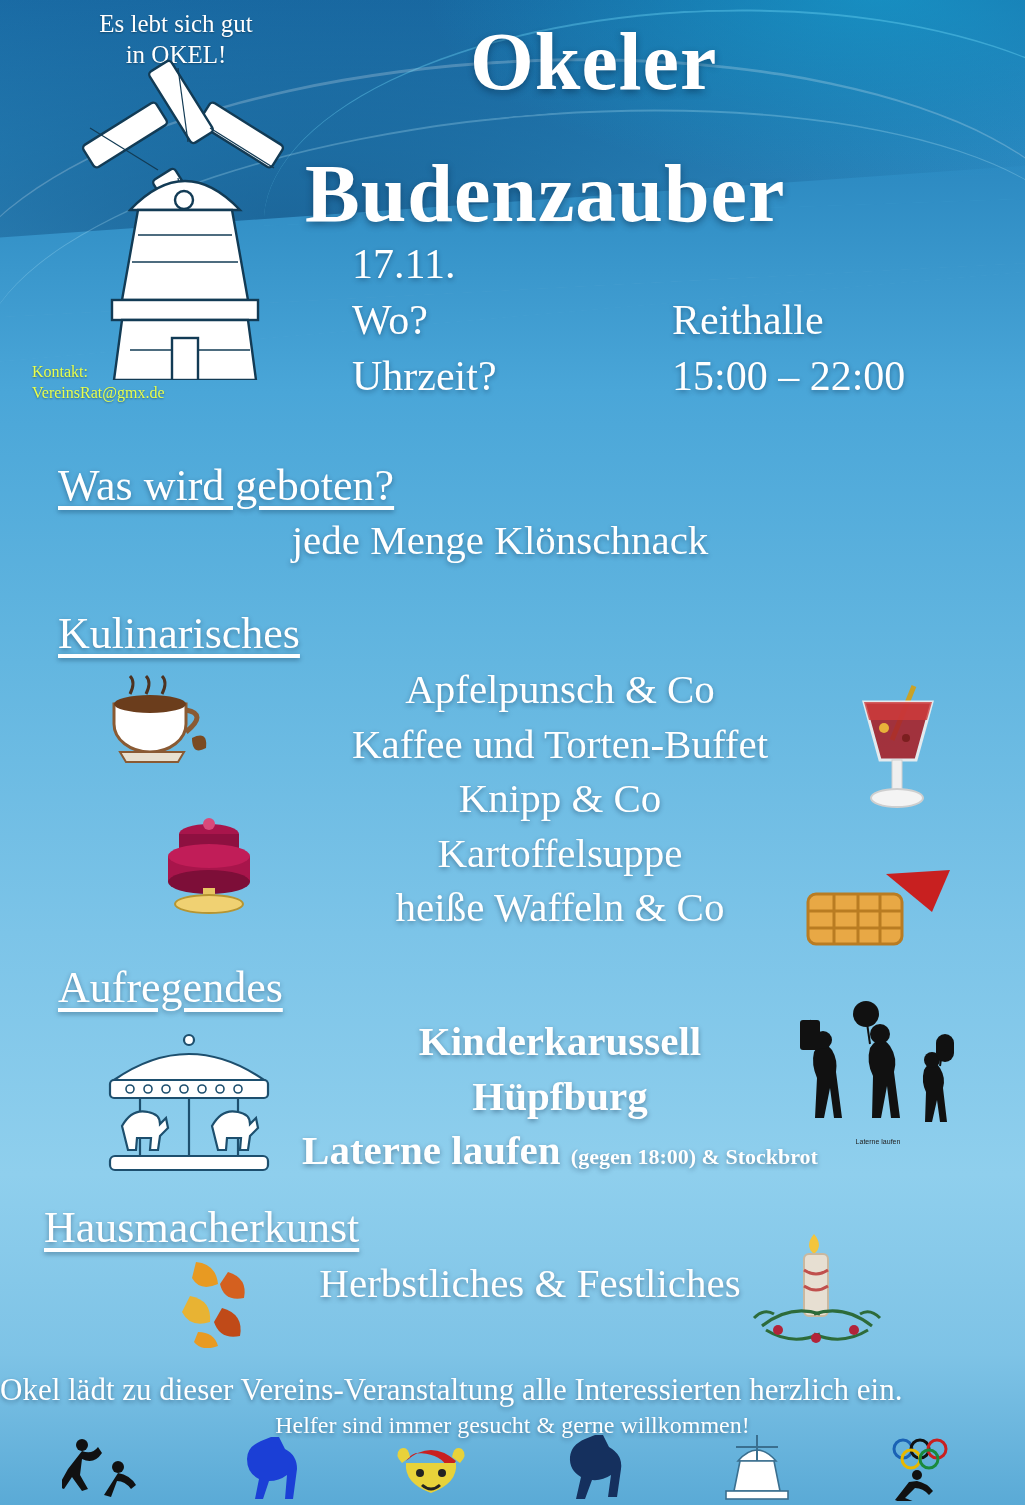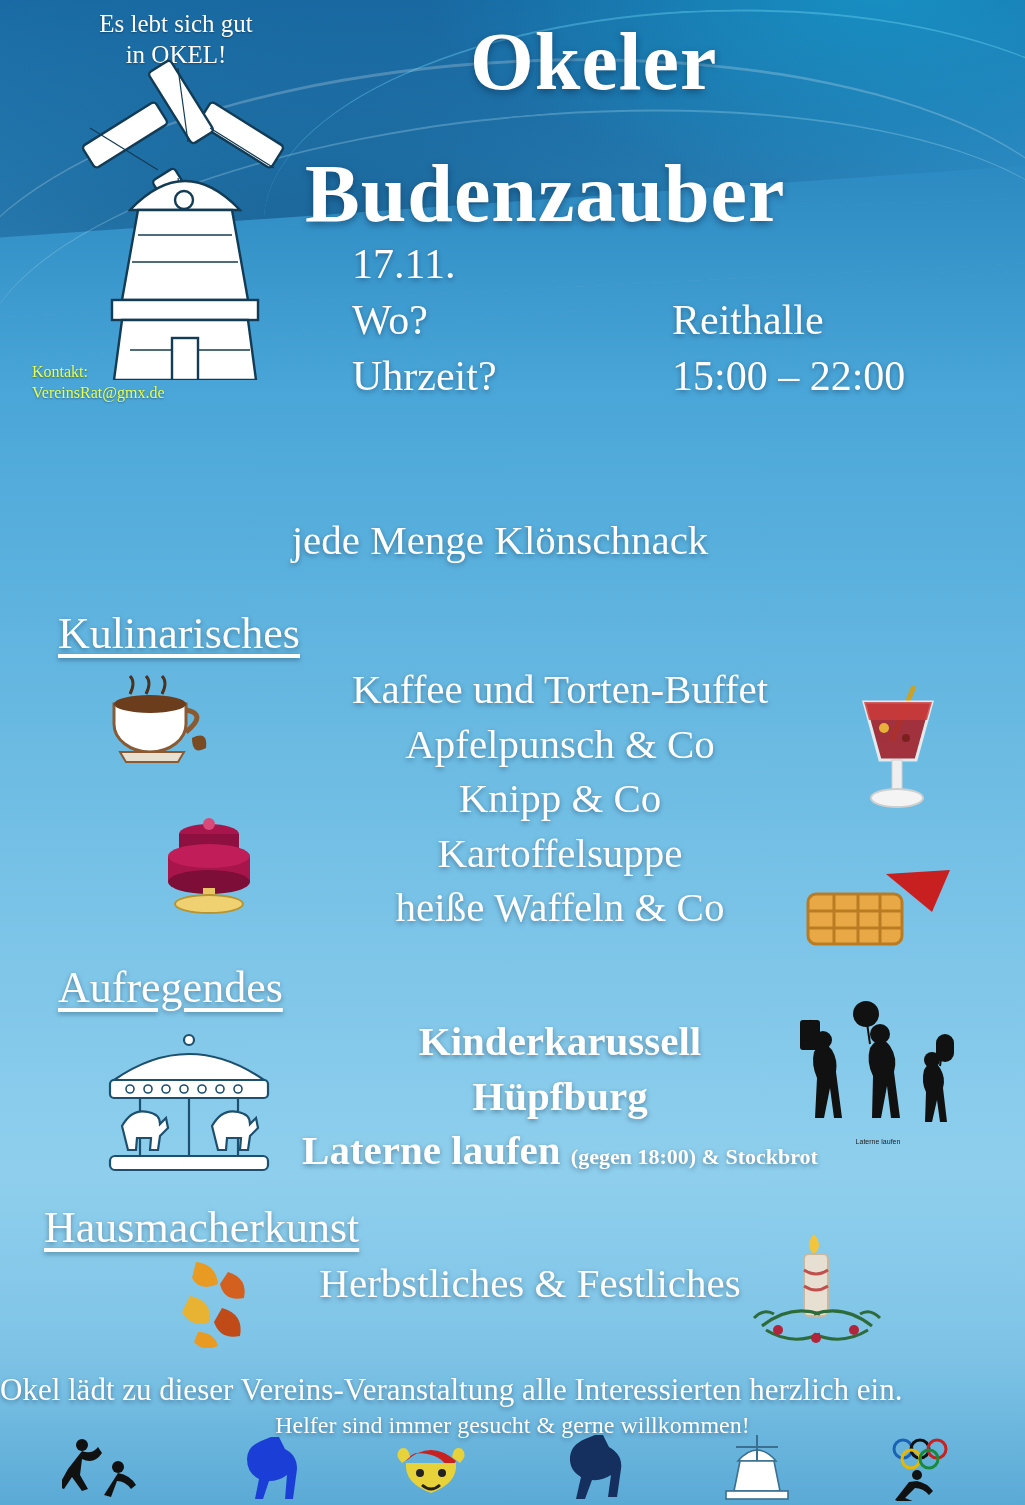--- a/index.html
+++ b/index.html
@@ -242,28 +242,29 @@
     <div class="row">
       <div class="q">Wo?</div>
       <div class="a">Reithalle</div>
     </div>
     <div class="row">
       <div class="q">Uhrzeit?</div>
       <div class="a">15:00 – 22:00</div>
     </div>
   </div>
 
+  <div class="section-head h-offer">Was wird geboten?</div>
   <div class="section-body b-offer">
     <div>jede Menge Klönschnack</div>
   </div>
 
   <div class="section-head h-kulin">Kulinarisches</div>
   <div class="section-body b-kulin">
+    <div>Apfelpunsch &amp; Co</div>
     <div>Kaffee und Torten-Buffet</div>
-    <div>Apfelpunsch &amp; Co</div>
     <div>Knipp &amp; Co</div>
     <div>Kartoffelsuppe</div>
     <div>heiße Waffeln &amp; Co</div>
   </div>
 
   <div class="section-head h-aufreg">Aufregendes</div>
   <div class="section-body b-aufreg">
     <div>Kinderkarussell</div>
     <div>Hüpfburg</div>
     <div>

